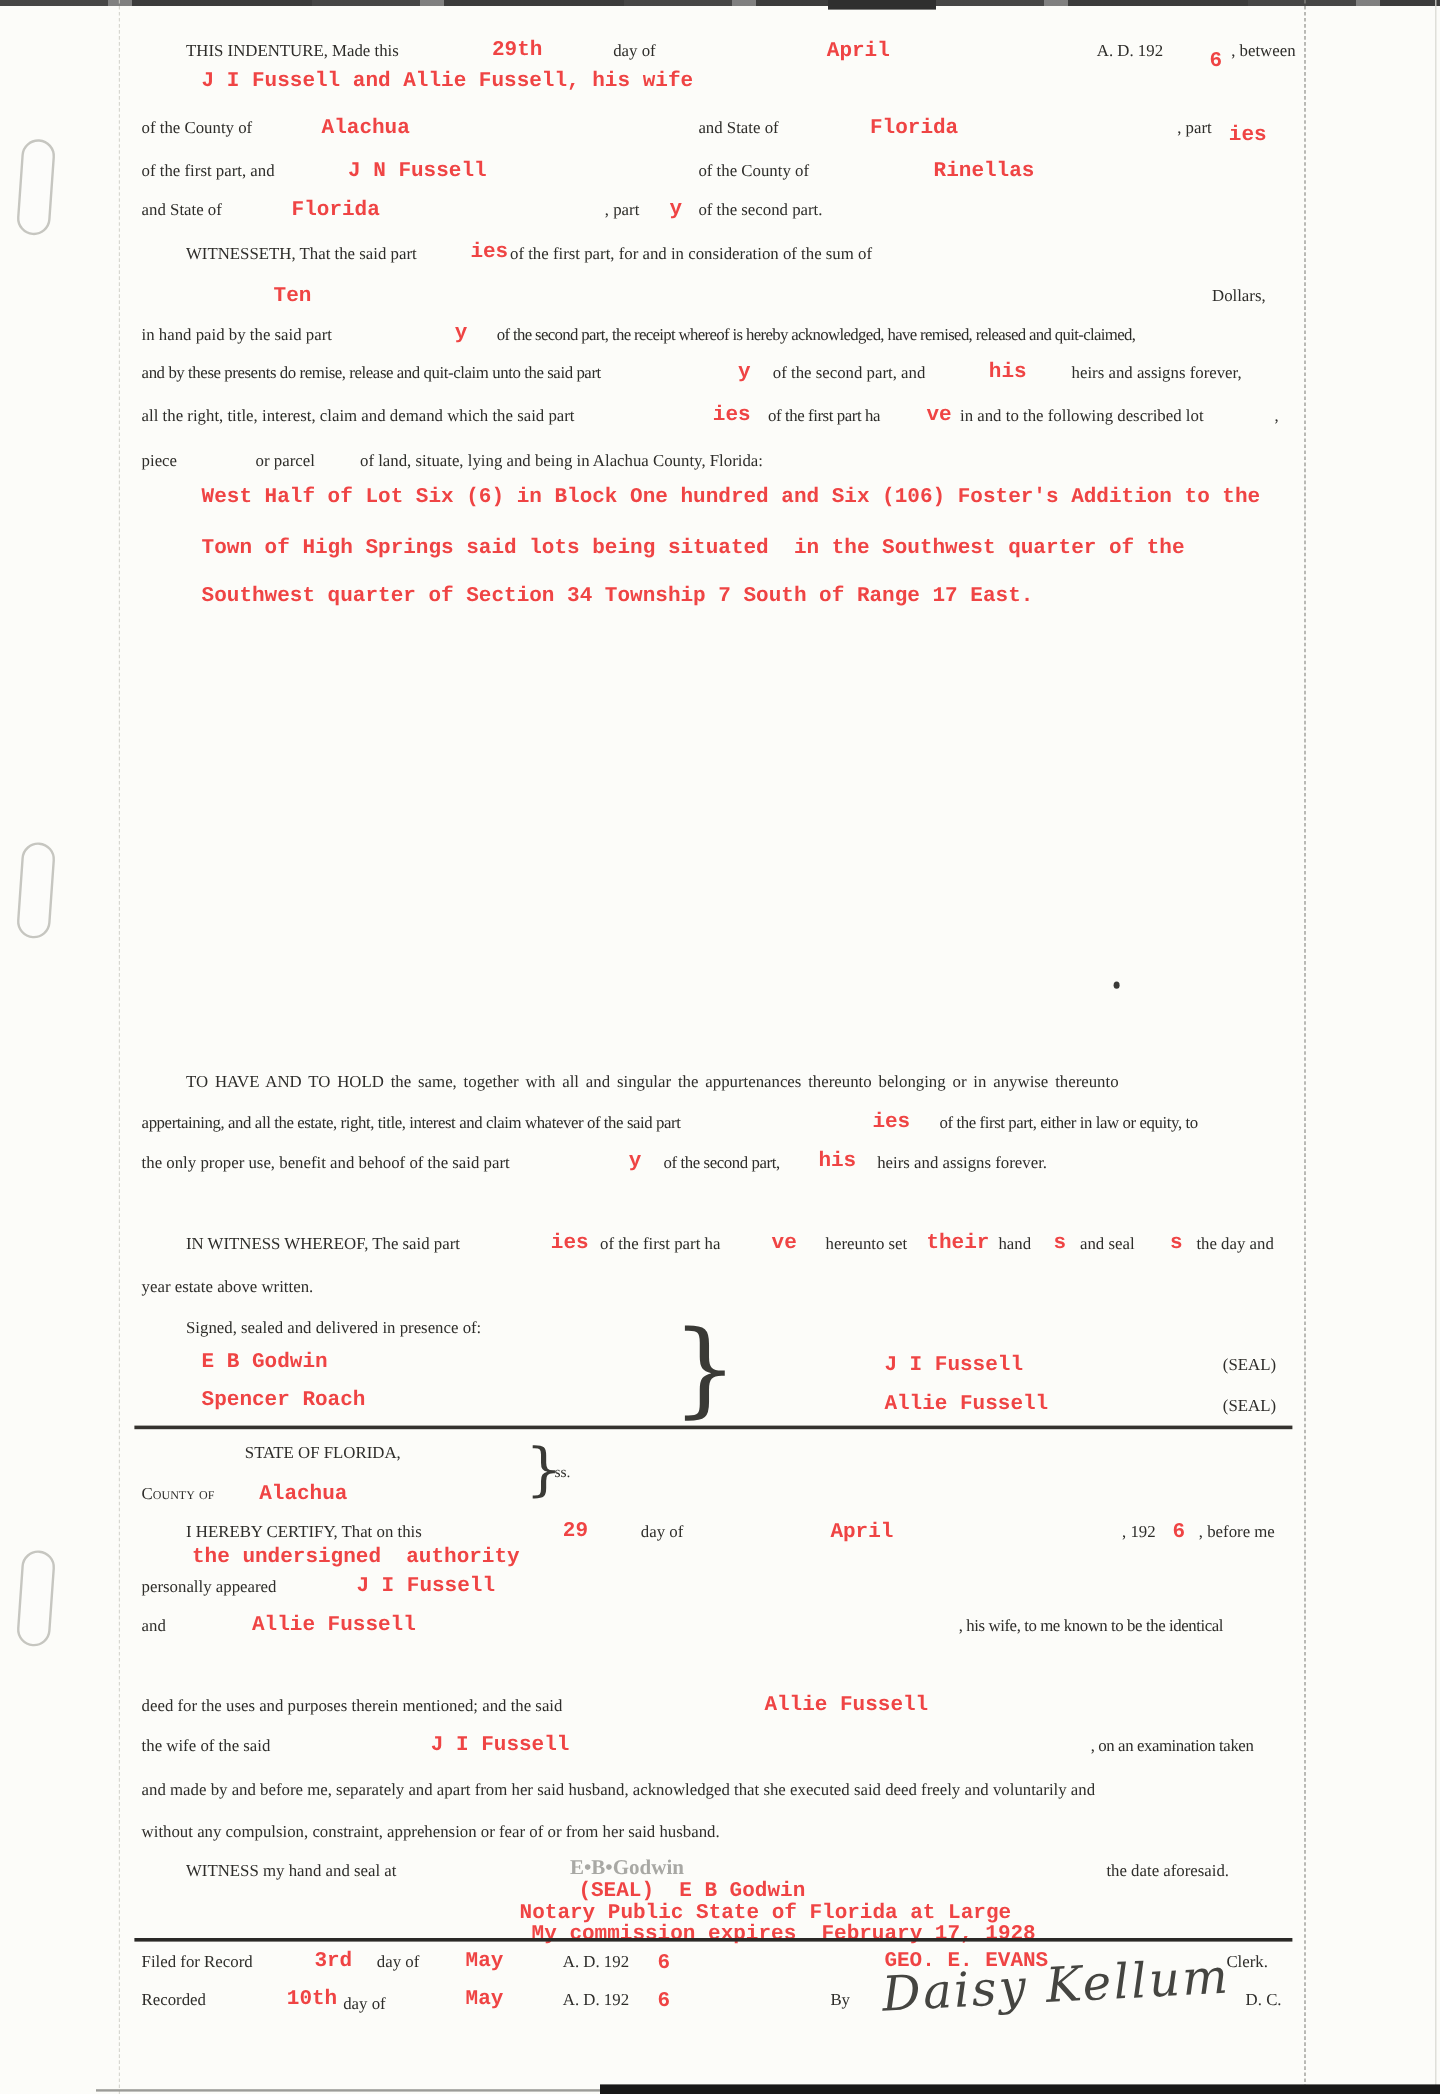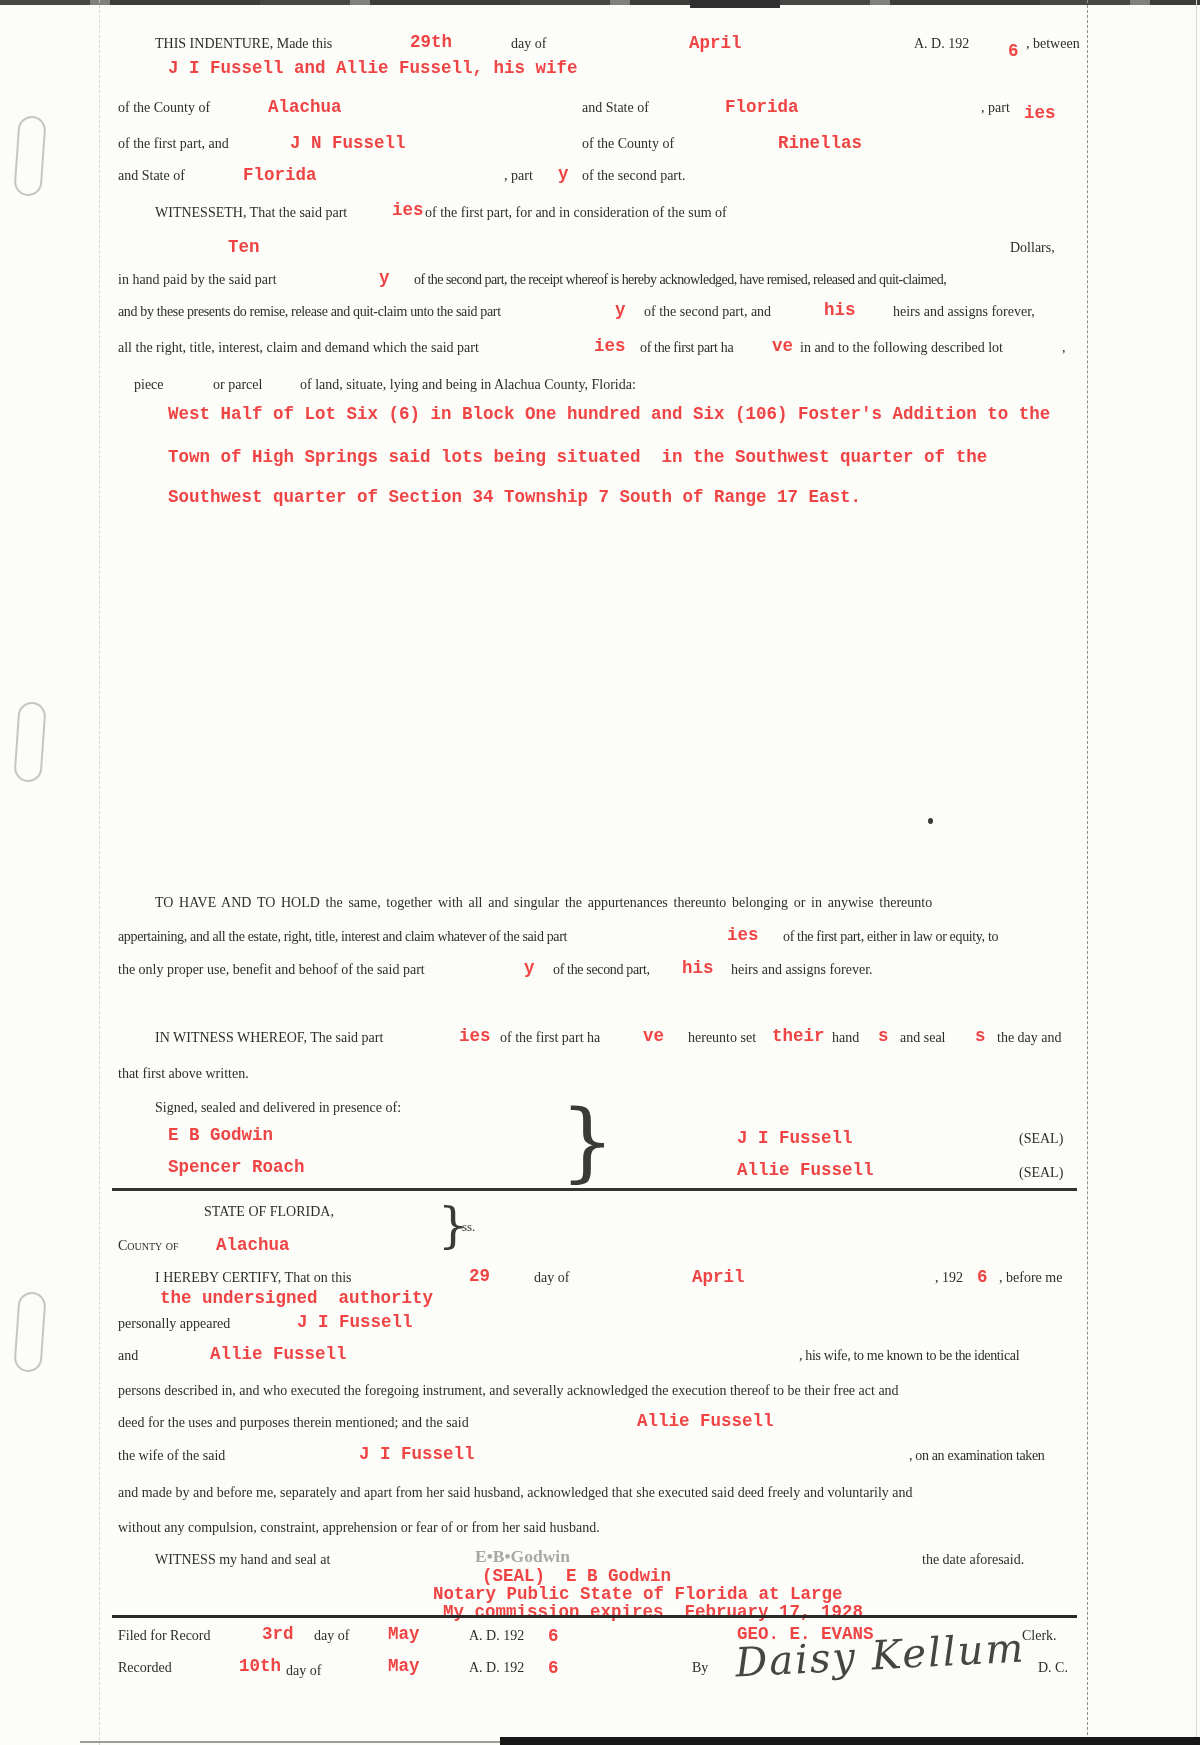--- a/index.html
+++ b/index.html
@@ -85,21 +85,21 @@
   <span class="t" style="left:824px;top:300px">his</span>
   <span class="s" style="left:893px;top:304px">heirs and assigns forever,</span>
 
   <span class="s" style="left:118px;top:340px">all the right, title, interest, claim and demand which the said part</span>
   <span class="t" style="left:594px;top:336px">ies</span>
   <span class="s tight2" style="left:640px;top:340px">of the first part ha</span>
   <span class="t" style="left:772px;top:336px">ve</span>
   <span class="s" style="left:800px;top:340px">in and to the following described lot</span>
   <span class="s" style="left:1062px;top:340px">,</span>
 
-  <span class="s" style="left:134px;top:377px">piece</span>
+  <span class="s" style="left:118px;top:377px">piece</span>
   <span class="s" style="left:213px;top:377px">or parcel</span>
   <span class="s" style="left:300px;top:377px">of land, situate, lying and being in Alachua County, Florida:</span>
 
   <span class="t" style="left:168px;top:404px">West Half of Lot Six (6) in Block One hundred and Six (106) Foster's Addition to the</span>
   <span class="t" style="left:168px;top:447px">Town of High Springs said lots being situated  in the Southwest quarter of the</span>
   <span class="t" style="left:168px;top:487px">Southwest quarter of Section 34 Township 7 South of Range 17 East.</span>
 
   <span class="s ws" style="left:155px;top:895px">TO HAVE AND TO HOLD the same, together with all and singular the appurtenances thereunto belonging or in anywise thereunto</span>
   <span class="s tight2" style="left:118px;top:929px">appertaining, and all the estate, right, title, interest and claim whatever of the said part</span>
   <span class="t" style="left:727px;top:925px">ies</span>
@@ -114,21 +114,21 @@
   <span class="t" style="left:459px;top:1026px">ies</span>
   <span class="s" style="left:500px;top:1030px">of the first part ha</span>
   <span class="t" style="left:643px;top:1026px">ve</span>
   <span class="s" style="left:688px;top:1030px">hereunto set</span>
   <span class="t" style="left:772px;top:1026px">their</span>
   <span class="s" style="left:832px;top:1030px">hand</span>
   <span class="t" style="left:878px;top:1026px">s</span>
   <span class="s" style="left:900px;top:1030px">and seal</span>
   <span class="t" style="left:975px;top:1026px">s</span>
   <span class="s" style="left:997px;top:1030px">the day and</span>
-  <span class="s" style="left:118px;top:1066px">that first above written.</span>
+  <span class="s" style="left:118px;top:1066px">year estate above written.</span>
 
   <span class="s" style="left:155px;top:1100px">Signed, sealed and delivered in presence of:</span>
   <span class="t" style="left:168px;top:1125px">E B Godwin</span>
   <span class="t" style="left:737px;top:1128px">J I Fussell</span>
   <span class="s" style="left:1019px;top:1131px">(SEAL)</span>
   <span class="t" style="left:168px;top:1157px">Spencer Roach</span>
   <span class="t" style="left:737px;top:1160px">Allie Fussell</span>
   <span class="s" style="left:1019px;top:1165px">(SEAL)</span>
   <span class="brace" style="left:560px;top:1092px;font-size:86px;">}</span>
 
@@ -147,21 +147,20 @@
   <span class="s" style="left:935px;top:1270px">, 192</span>
   <span class="t" style="left:977px;top:1267px">6</span>
   <span class="s" style="left:999px;top:1270px">, before me</span>
   <span class="t" style="left:160px;top:1288px">the undersigned  authority</span>
 
   <span class="s" style="left:118px;top:1316px">personally appeared</span>
   <span class="t" style="left:297px;top:1312px">J I Fussell</span>
   <span class="s" style="left:118px;top:1348px">and</span>
   <span class="t" style="left:210px;top:1344px">Allie Fussell</span>
   <span class="s tight2" style="left:799px;top:1348px">, his wife, to me known to be the identical</span>
-  <span class="s" style="left:118px;top:1383px">persons described in, and who executed the foregoing instrument, and severally acknowledged the execution thereof to be their free act and</span>
   <span class="s" style="left:118px;top:1415px">deed for the uses and purposes therein mentioned; and the said</span>
   <span class="t" style="left:637px;top:1411px">Allie Fussell</span>
   <span class="s" style="left:118px;top:1448px">the wife of the said</span>
   <span class="t" style="left:359px;top:1444px">J I Fussell</span>
   <span class="s tight2" style="left:909px;top:1448px">, on an examination taken</span>
   <span class="s" style="left:118px;top:1485px">and made by and before me, separately and apart from her said husband, acknowledged that she executed said deed freely and voluntarily and</span>
   <span class="s" style="left:118px;top:1520px">without any compulsion, constraint, apprehension or fear of or from her said husband.</span>
 
   <span class="s" style="left:155px;top:1552px">WITNESS my hand and seal at</span>
   <span class="t fade" style="left:475px;top:1546px">E•B•Godwin</span>

